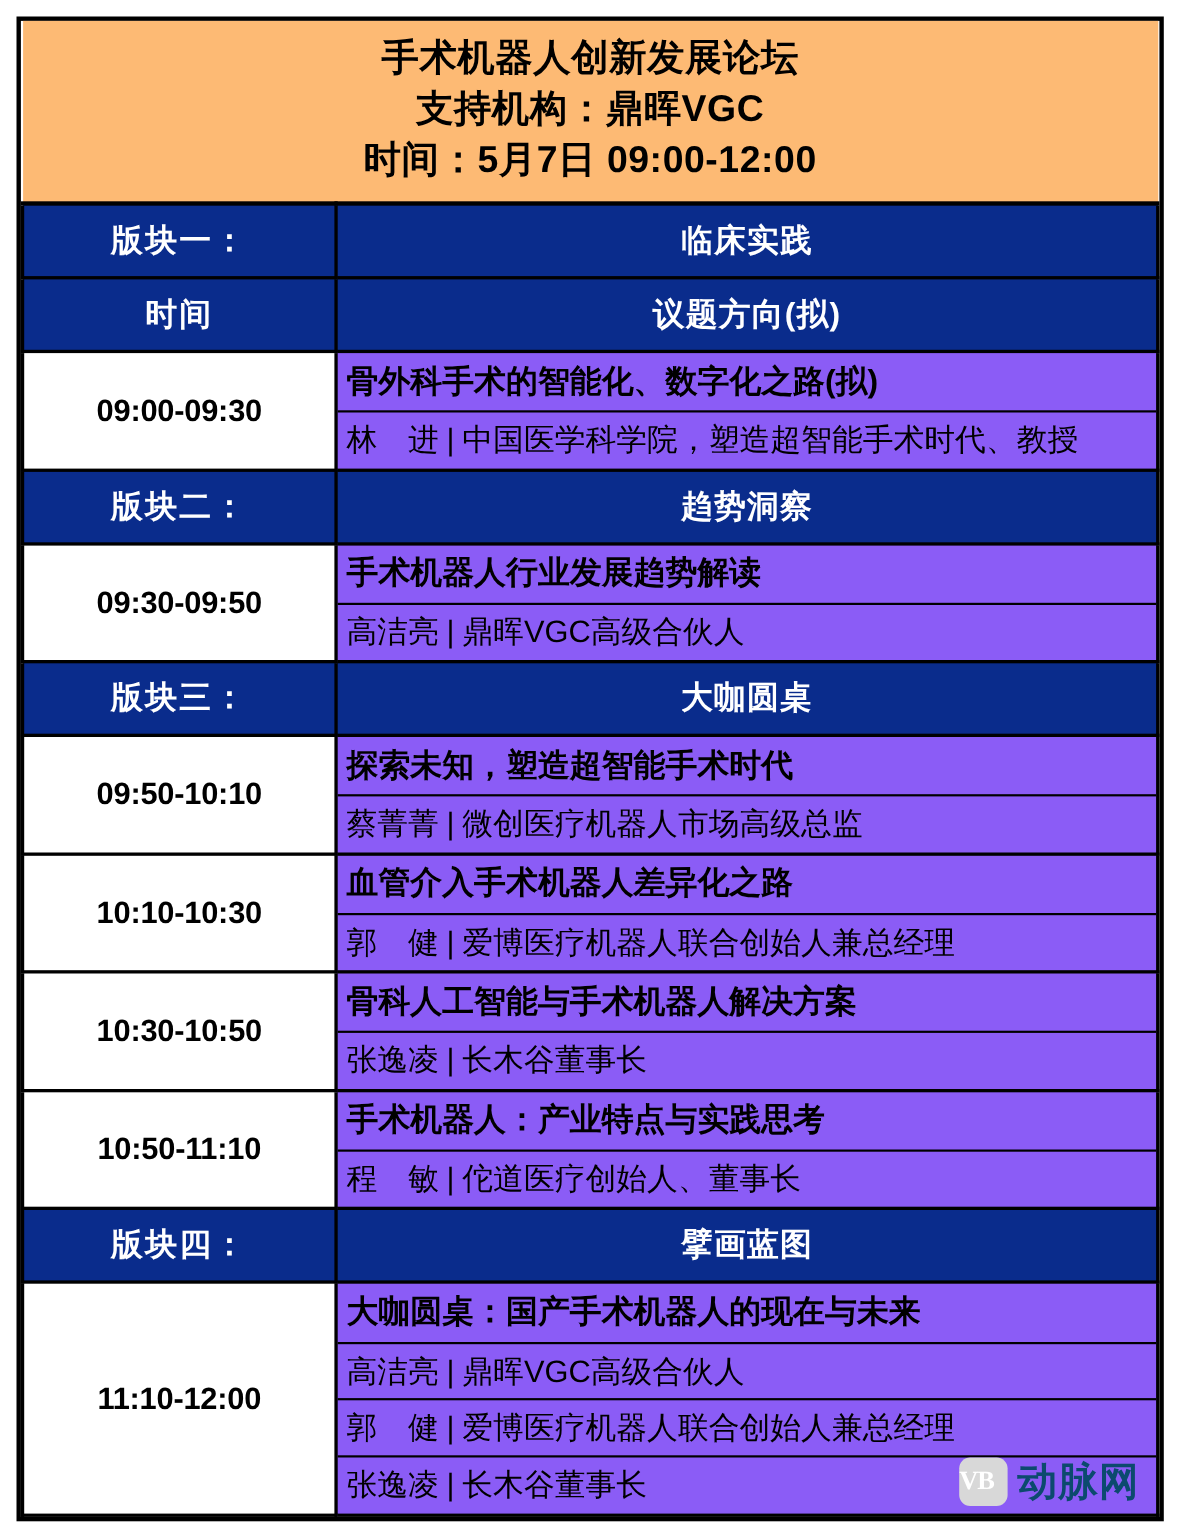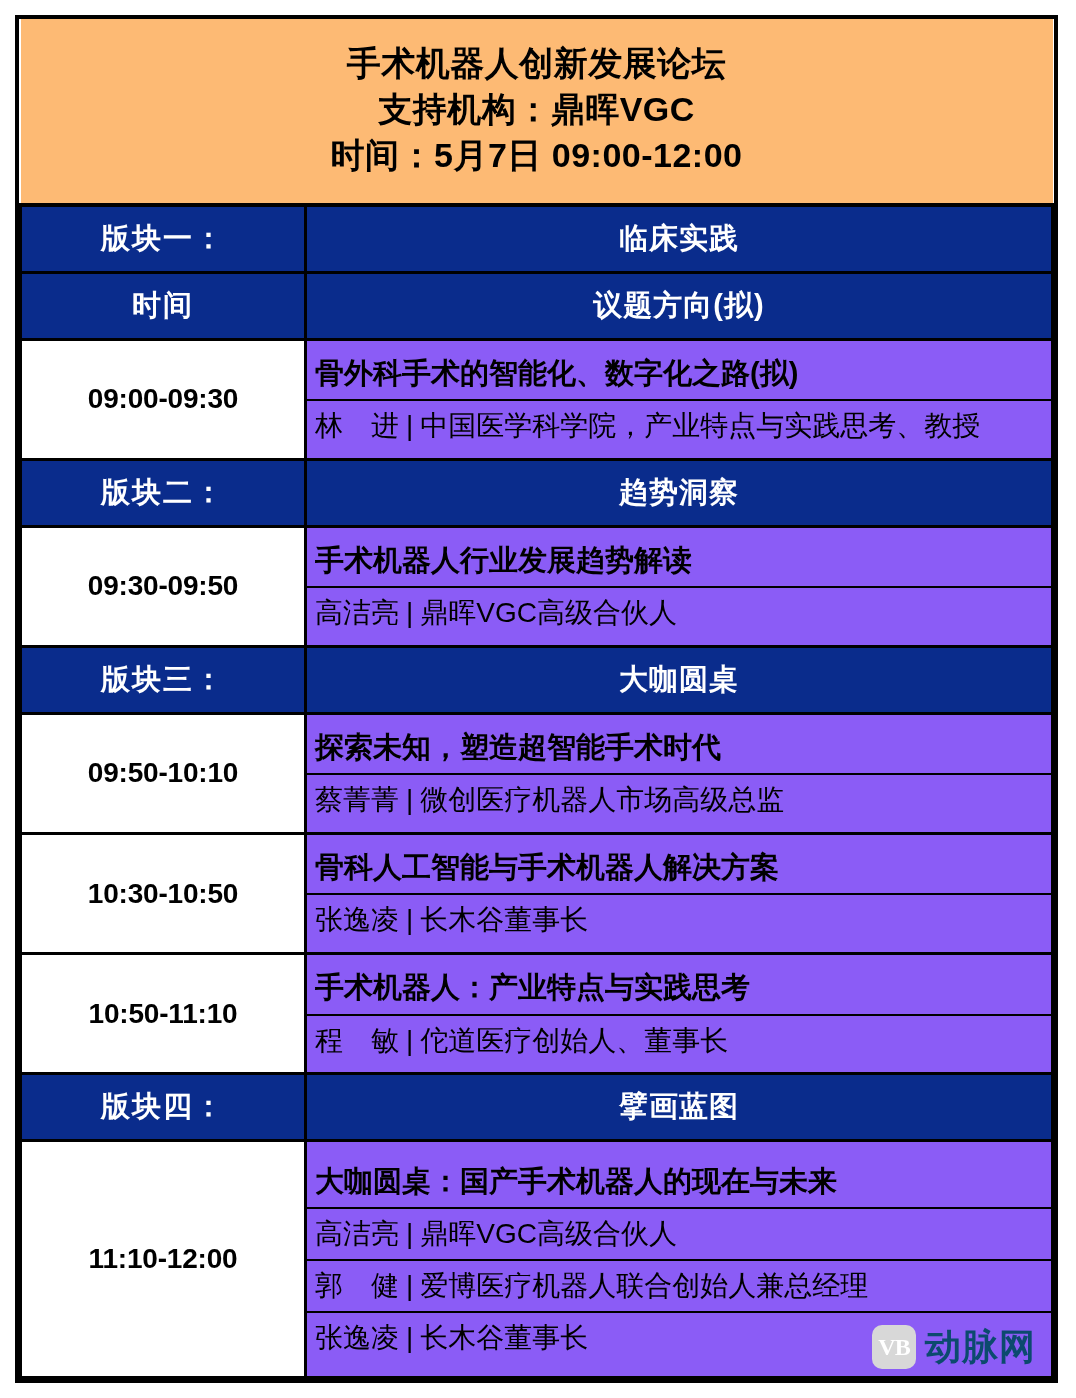--- a/index.html
+++ b/index.html
@@ -129,21 +129,20 @@
   }
   #watermark .vb-mark {
     width: 44px;
     height: 44px;
     border-radius: 10px;
     background: #d8d8d8;
     color: #ffffff;
     font-weight: bold;
     font-size: 24px;
     line-height: 44px;
-    text-align: center;
     letter-spacing: -1px;
     font-family: "Liberation Serif", serif;
   }
   #watermark .vb-text {
     color: #0c4a6e;
     font-weight: bold;
     font-size: 36px;
     line-height: 44px;
     letter-spacing: 1px;
   }
@@ -172,21 +171,21 @@
         </tr>
         <tr class="band">
           <td class="cell band-time">时间</td>
           <td class="cell">议题方向(拟)</td>
         </tr>
         <tr class="session">
           <td class="cell time">09:00-09:30</td>
           <td class="cell topic">
             <div class="topic-inner">
               <div class="topic-title">骨外科手术的智能化、数字化之路(拟)</div>
-              <div class="speaker-line"><span>林　进</span><span class="sep">|</span><span>中国医学科学院，产业特点与实践思考、教授</span></div>
+              <div class="speaker-line"><span>林　进</span><span class="sep">|</span><span>中国医学科学院，塑造超智能手术时代、教授</span></div>
             </div>
           </td>
         </tr>
         <tr class="band">
           <td class="cell band-time">版块二：</td>
           <td class="cell">趋势洞察</td>
         </tr>
         <tr class="session">
           <td class="cell time">09:30-09:50</td>
           <td class="cell topic">
@@ -199,20 +198,29 @@
         <tr class="band">
           <td class="cell band-time">版块三：</td>
           <td class="cell">大咖圆桌</td>
         </tr>
         <tr class="session">
           <td class="cell time">09:50-10:10</td>
           <td class="cell topic">
             <div class="topic-inner">
               <div class="topic-title">探索未知，塑造超智能手术时代</div>
               <div class="speaker-line"><span>蔡菁菁</span><span class="sep">|</span><span>微创医疗机器人市场高级总监</span></div>
+            </div>
+          </td>
+        </tr>
+        <tr class="session">
+          <td class="cell time">10:10-10:30</td>
+          <td class="cell topic">
+            <div class="topic-inner">
+              <div class="topic-title">血管介入手术机器人差异化之路</div>
+              <div class="speaker-line"><span>郭　健</span><span class="sep">|</span><span>爱博医疗机器人联合创始人兼总经理</span></div>
             </div>
           </td>
         </tr>
         <tr class="session">
           <td class="cell time">10:30-10:50</td>
           <td class="cell topic">
             <div class="topic-inner">
               <div class="topic-title">骨科人工智能与手术机器人解决方案</div>
               <div class="speaker-line"><span>张逸凌</span><span class="sep">|</span><span>长木谷董事长</span></div>
             </div>

